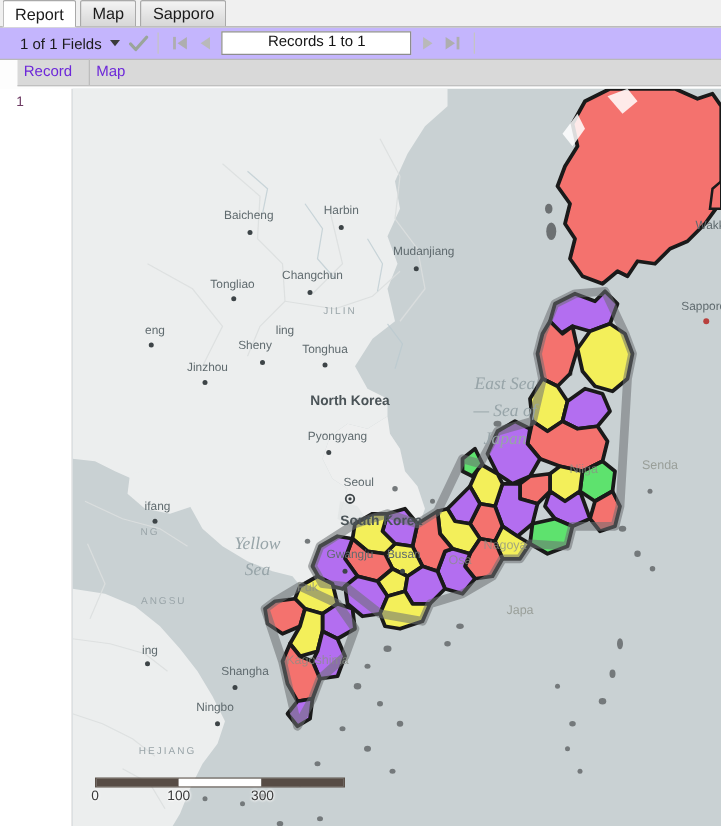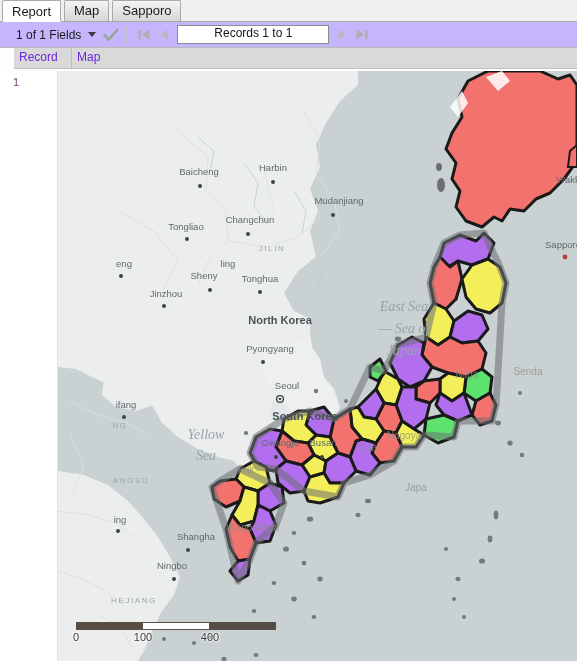--- a/index.html
+++ b/index.html
@@ -531,21 +531,21 @@
 
       <div class="scalewrap">
         <div class="scalebar">
           <div class="seg dark"></div>
           <div class="seg light"></div>
           <div class="seg dark"></div>
         </div>
         <div class="scalelabels">
           <span style="left:0px;">0</span>
           <span style="left:67px;">100</span>
-          <span style="left:134px;">400</span>
+          <span style="left:134px;">300</span>
           <span style="left:220px;margin-top:46px;">450 mi</span>
         </div>
       </div>
 
     </div>
   </div>
 
 </div>
 
 </body></html>

